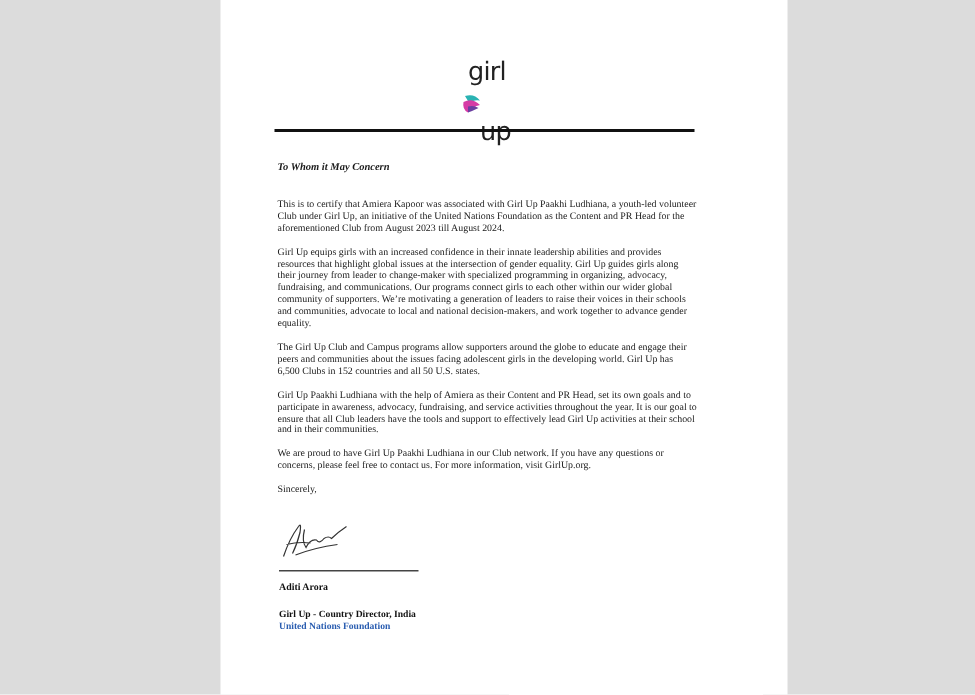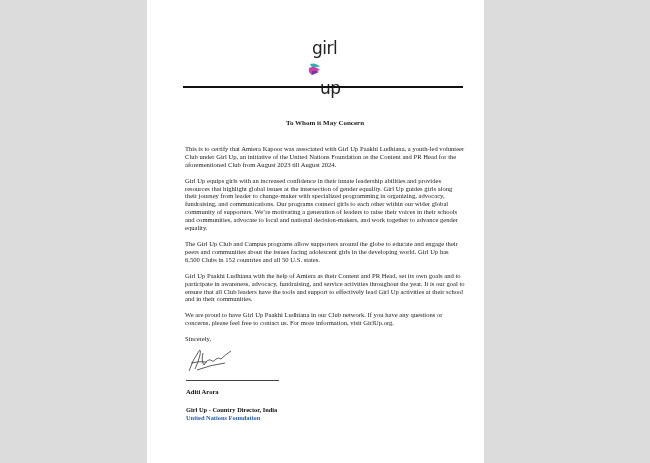--- a/index.html
+++ b/index.html
@@ -5,20 +5,21 @@
     html, body { margin: 0; padding: 0; }
     body {
       width: 650px; height: 463px; overflow: hidden;
       background: #dcdcdc;
       font-family: "Liberation Serif", serif;
       position: relative;
     }
     .page {
       position: absolute; left: 147px; top: 0; width: 337px; height: 463px;
       background: #ffffff;
+      padding-left: 41px;
     }
     .logo {
       position: absolute; left: 160px; top: 40px; width: 40px; height: 42px;
     }
     .logo .w1, .logo .w2 {
       position: absolute; left: 5px; font-family: "DejaVu Sans", sans-serif;
       font-size: 17px; line-height: 16px; color: #222; letter-spacing: -0.5px;
     }
     .logo .w1 { top: 0; }
     .logo .w2 { top: 16px; left: 13px; margin-top: 24px; }
@@ -27,21 +28,21 @@
     }
     .rule {
       position: absolute; left: 36px; top: 86px; width: 280px; height: 0;
       border-top: 2px solid #111;
     }
     .content {
       position: absolute; left: 38px; top: 100px; width: 280px;
       font-size: 6.6px; line-height: 7.9px; color: #1a1a1a;
     }
     .title {
-      text-align: center; font-weight: bold; font-size: 7px; margin: 20px 0 17px 0;
+      font-weight: bold; font-size: 7px; margin: 8px 0 17px 0; font-style: italic;
     }
     .para { margin: 0 0 8px 0; }
     .sig {
       position: absolute; left: 38px; top: 345px; width: 50px; height: 28px;
     }
     .sig-line {
       position: absolute; left: 39px; top: 380px; width: 93px; border-top: 1px solid #444;
     }
     .signer {
       position: absolute; left: 39px; top: 388px;

